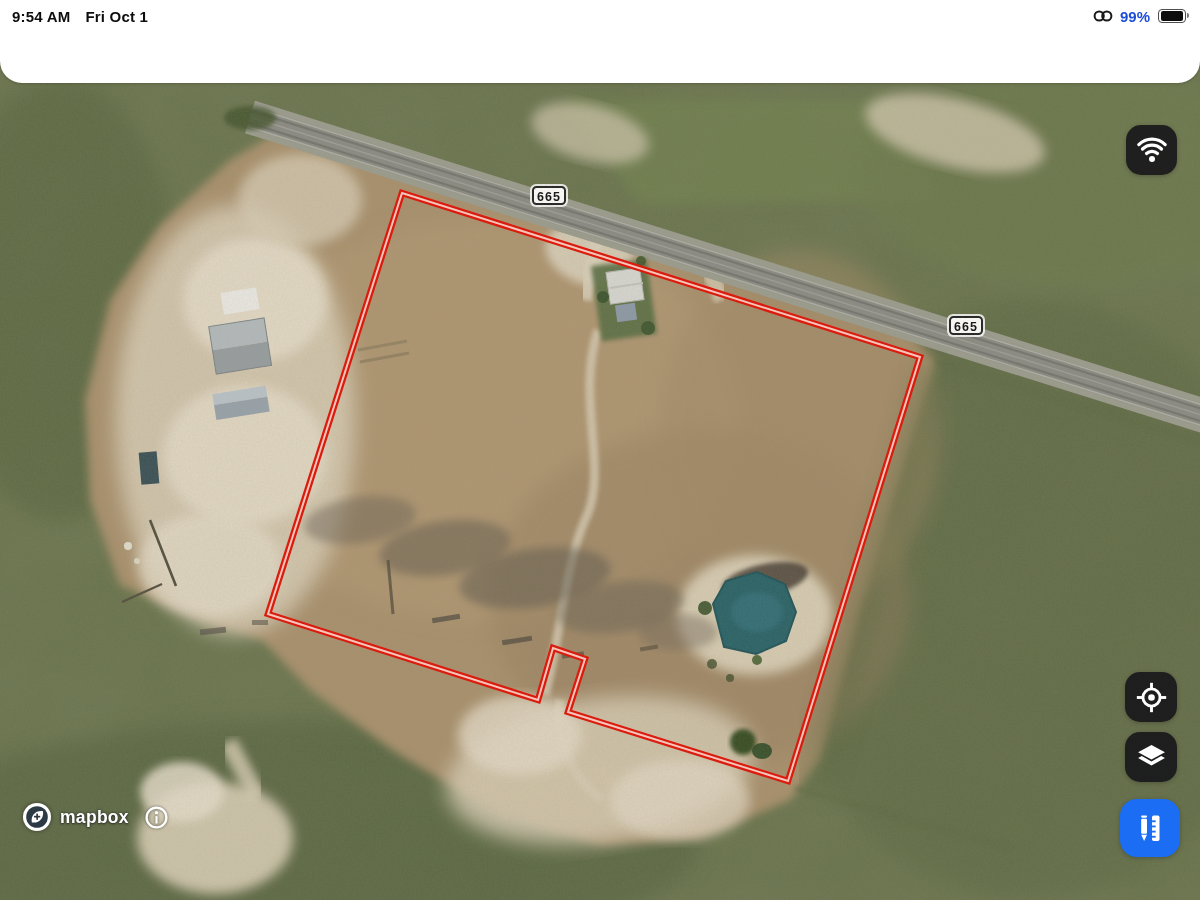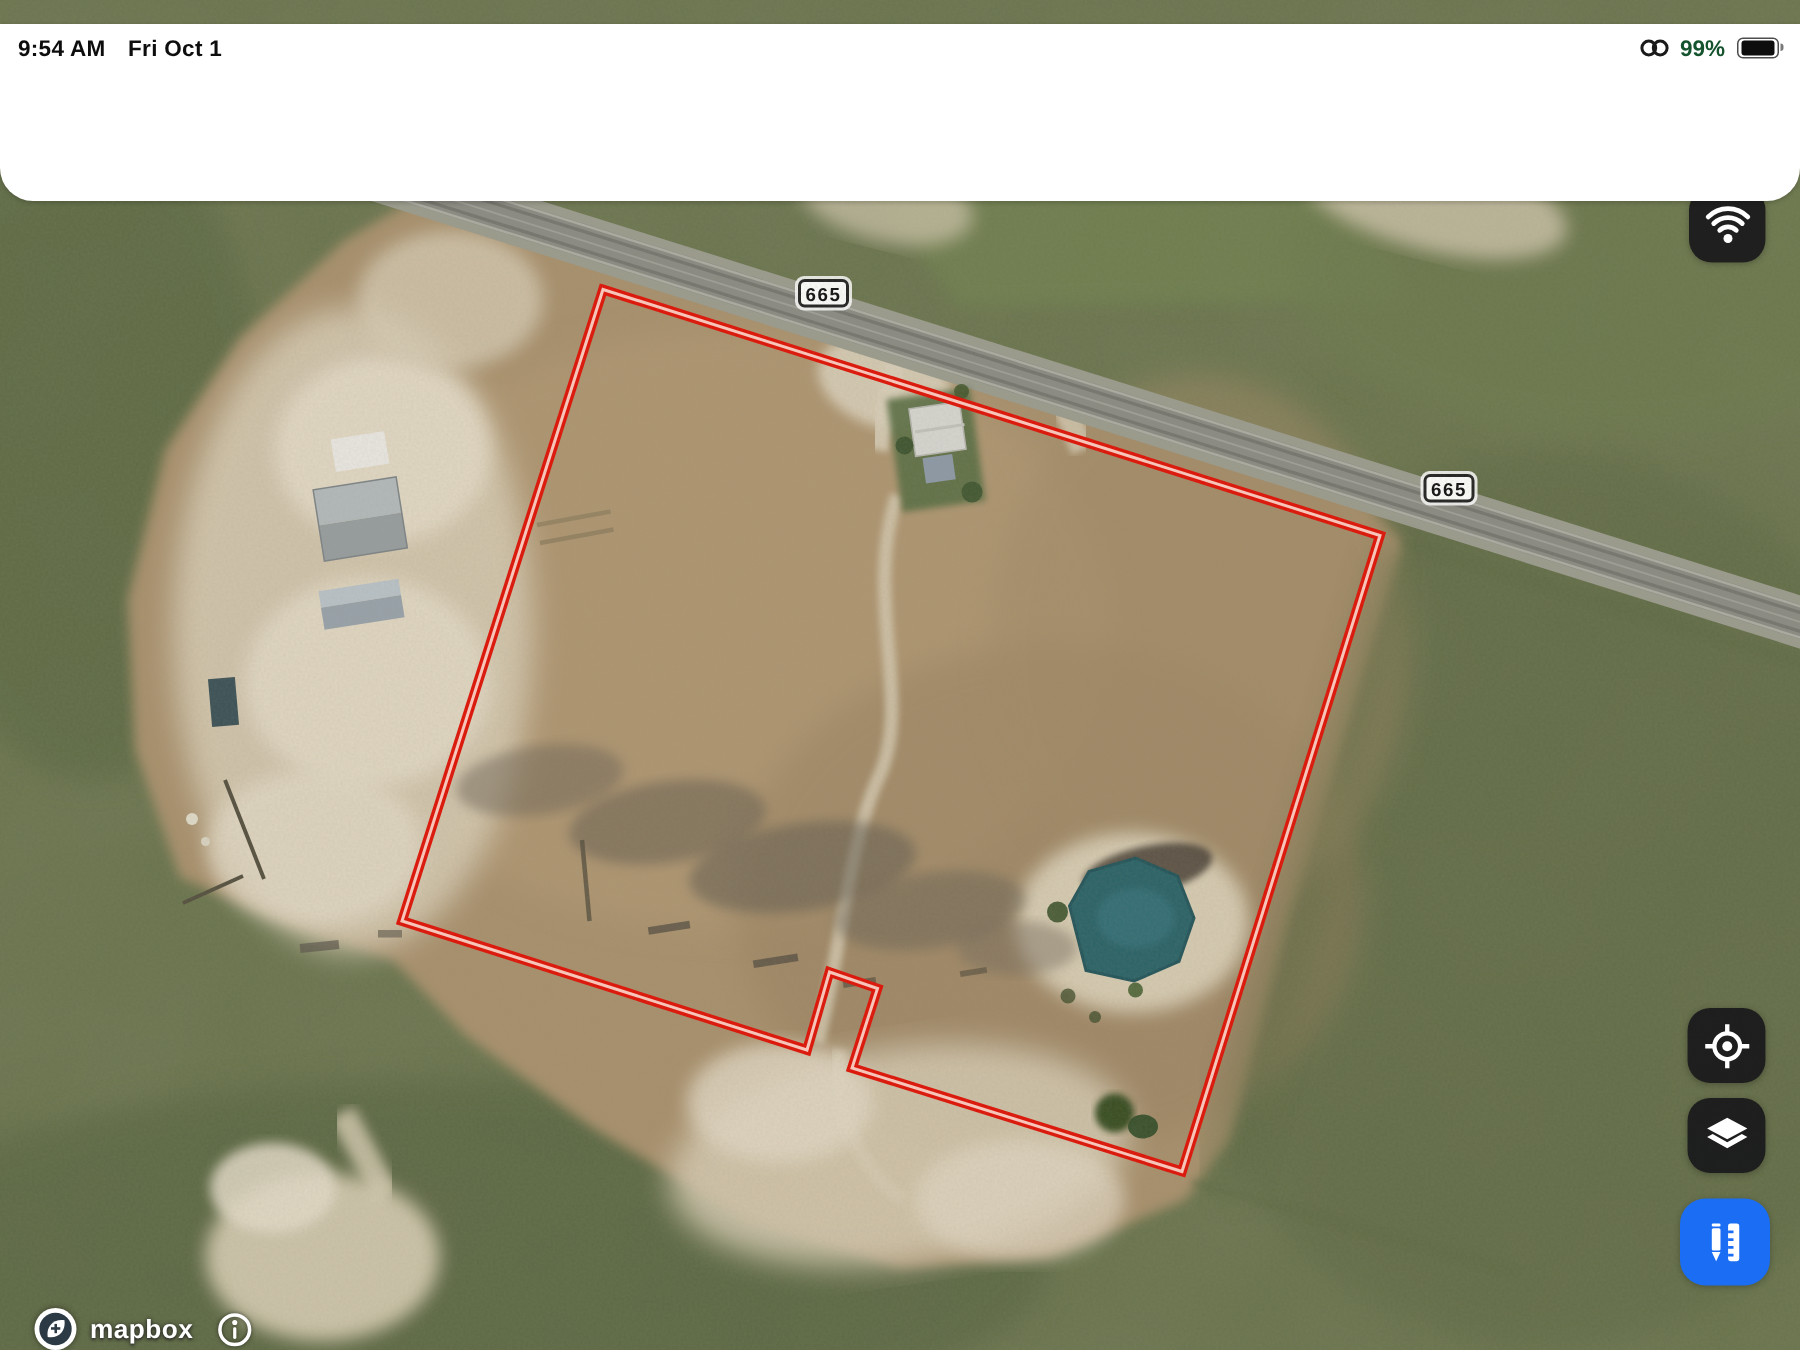--- a/index.html
+++ b/index.html
@@ -4,30 +4,30 @@
 <style>
   html,body{margin:0;padding:0;background:#000;}
   .screen{position:relative;width:1200px;height:900px;overflow:hidden;
           font-family:"Liberation Sans",sans-serif;background:#66714a;}
 
   
   .map-wrap{position:absolute;inset:0;}
   .map-wrap svg{display:block;}
 
   
-  .app-header{position:absolute;left:0;top:16px;width:1200px;height:118px;
+  .app-header{position:absolute;left:0;top:0;width:1200px;height:83px;
               background:#ffffff;border-radius:0 0 22px 22px;
               box-shadow:0 1px 3px rgba(0,0,0,.18);z-index:20;}
   .status-bar{position:absolute;left:0;top:0;width:100%;height:30px;
               display:flex;align-items:center;justify-content:space-between;
               padding:2px 14px 0 12px;box-sizing:border-box;}
   .status-left{display:flex;align-items:baseline;gap:15px;}
   .status-time,.status-date{font-size:15px;font-weight:700;color:#0d0d0d;letter-spacing:.2px;}
   .status-right{display:flex;align-items:center;gap:6px;}
-  .status-batt-label{font-size:15px;font-weight:600;color:#14532d;}
+  .status-batt-label{font-size:15px;font-weight:600;color:#1d4ed8;}
   .battery{position:relative;width:26px;height:12.5px;border:1.4px solid #4d4d4d;
            border-radius:4px;margin-left:2px;}
   .battery .fill{position:absolute;left:1.5px;top:1.5px;bottom:1.5px;width:87%;
                  background:#0e0e0e;border-radius:2px;}
   .battery .nub{position:absolute;right:-4.4px;top:3px;width:2.4px;height:5.5px;
                 background:#7a7a7a;border-radius:0 2px 2px 0;}
 
   .nav-bar{position:absolute;left:0;top:30px;width:100%;height:80px;
            display:flex;align-items:center;}
   .nav-title{position:absolute;left:0;right:0;text-align:center;
@@ -44,21 +44,21 @@
   .fab{position:absolute;display:flex;align-items:center;justify-content:center;
        border-radius:15px;background:rgba(25,25,27,.93);cursor:pointer;z-index:10;
        box-shadow:0 1px 4px rgba(0,0,0,.25);}
   .fab.wifi   {left:1126px;top:125px;width:51px;height:50px;}
   .fab.locate {left:1125px;top:672px;width:52px;height:50px;}
   .fab.layers {left:1125px;top:732px;width:52px;height:50px;}
   .fab.tools  {left:1120px;top:799px;width:60px;height:58px;border-radius:17px;
                background:#1b6ef3;}
 
   
-  .attribution{position:absolute;left:22px;top:871px;display:flex;align-items:center;
+  .attribution{position:absolute;left:22px;top:802px;display:flex;align-items:center;
                gap:8px;z-index:10;}
   .mb-word{font-size:17.5px;font-weight:700;color:#ffffff;letter-spacing:.3px;
            text-shadow:0 0 3px rgba(35,35,35,.9),0 1px 2px rgba(35,35,35,.7);}
   .info-btn{margin-left:6px;display:flex;align-items:center;cursor:pointer;
             filter:drop-shadow(0 0 1.5px rgba(0,0,0,.55));}
   .mb-logo{filter:drop-shadow(0 0 2px rgba(0,0,0,.45));cursor:pointer;}
 </style>
 </head>
 <body>
 

